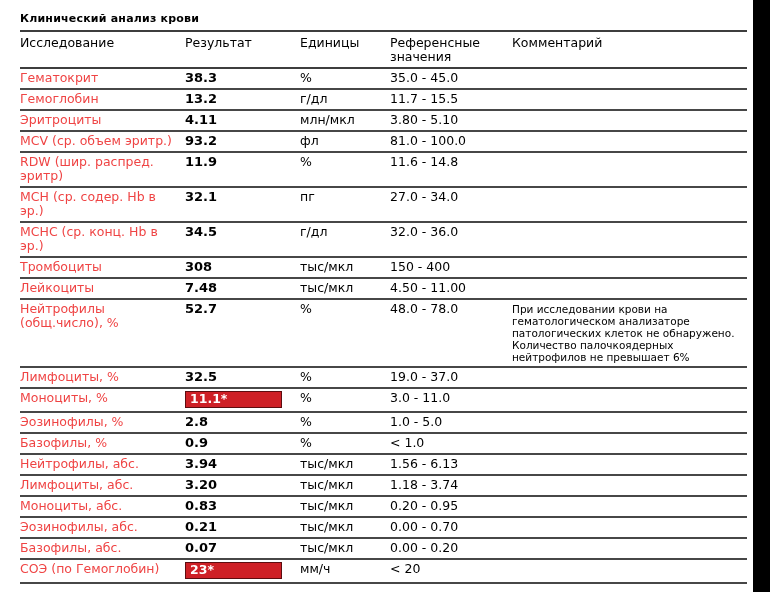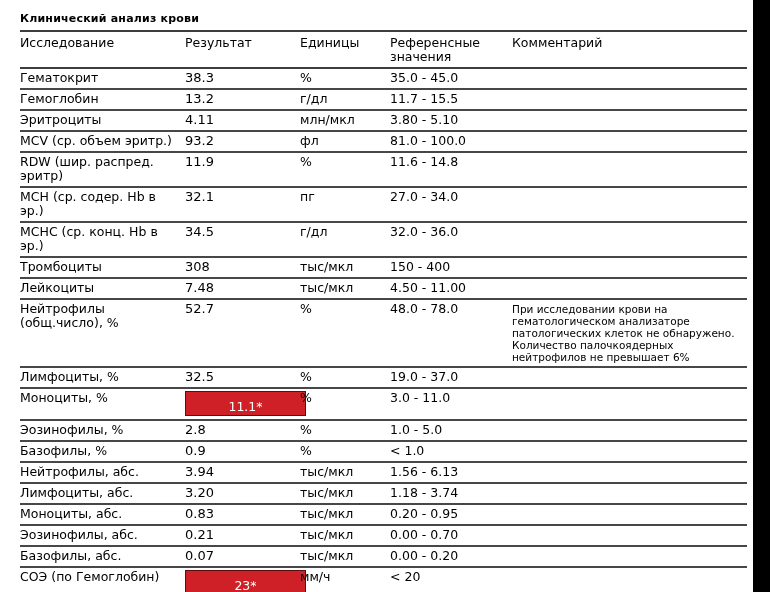--- a/index.html
+++ b/index.html
@@ -18,25 +18,25 @@
   col.c4 { width:122px; } col.c5 { width:235px; }
 
   th {
     text-align:left; font-weight:normal; font-size:12.5px; line-height:14px;
     padding:4px 6px 3px 0; vertical-align:top; border-bottom:2px solid #3d3d3d;
   }
   td {
     font-size:12.5px; line-height:14px; vertical-align:top;
     padding:2px 6px 3px 0; border-bottom:2px solid #474747;
   }
-  a.test-name { color:#000000; text-decoration:none; cursor:pointer; }
-  .result { font-weight:normal; font-size:13px;text-align:center; }
+  a.test-name { color:#ef4444; text-decoration:none; cursor:pointer; }
+  .result { font-weight:bold; font-size:13px; }
   .result.out-of-range {
-    background:#ce2026; color:#ffffff; display:inline-block; width:121px;
-    padding:8px 4px 1px 4px; border:1px solid #5d0d10; font-size:12.5px;
+    background:#ce2026; color:#ffffff; display:inline-block; width:97px;
+    padding:0 4px 1px 4px; border:1px solid #5d0d10; font-size:12.5px;
   }
   td.c-comment { font-size:10.5px; line-height:12px; padding-top:3px; }
 
   .footnotes { width:732px; padding-top:9px; font-size:12px; }
 
   .black-strip { position:absolute; top:0; right:0; width:17px; height:592px; background:#000; }
 </style>
 </head>
 <body>
 

